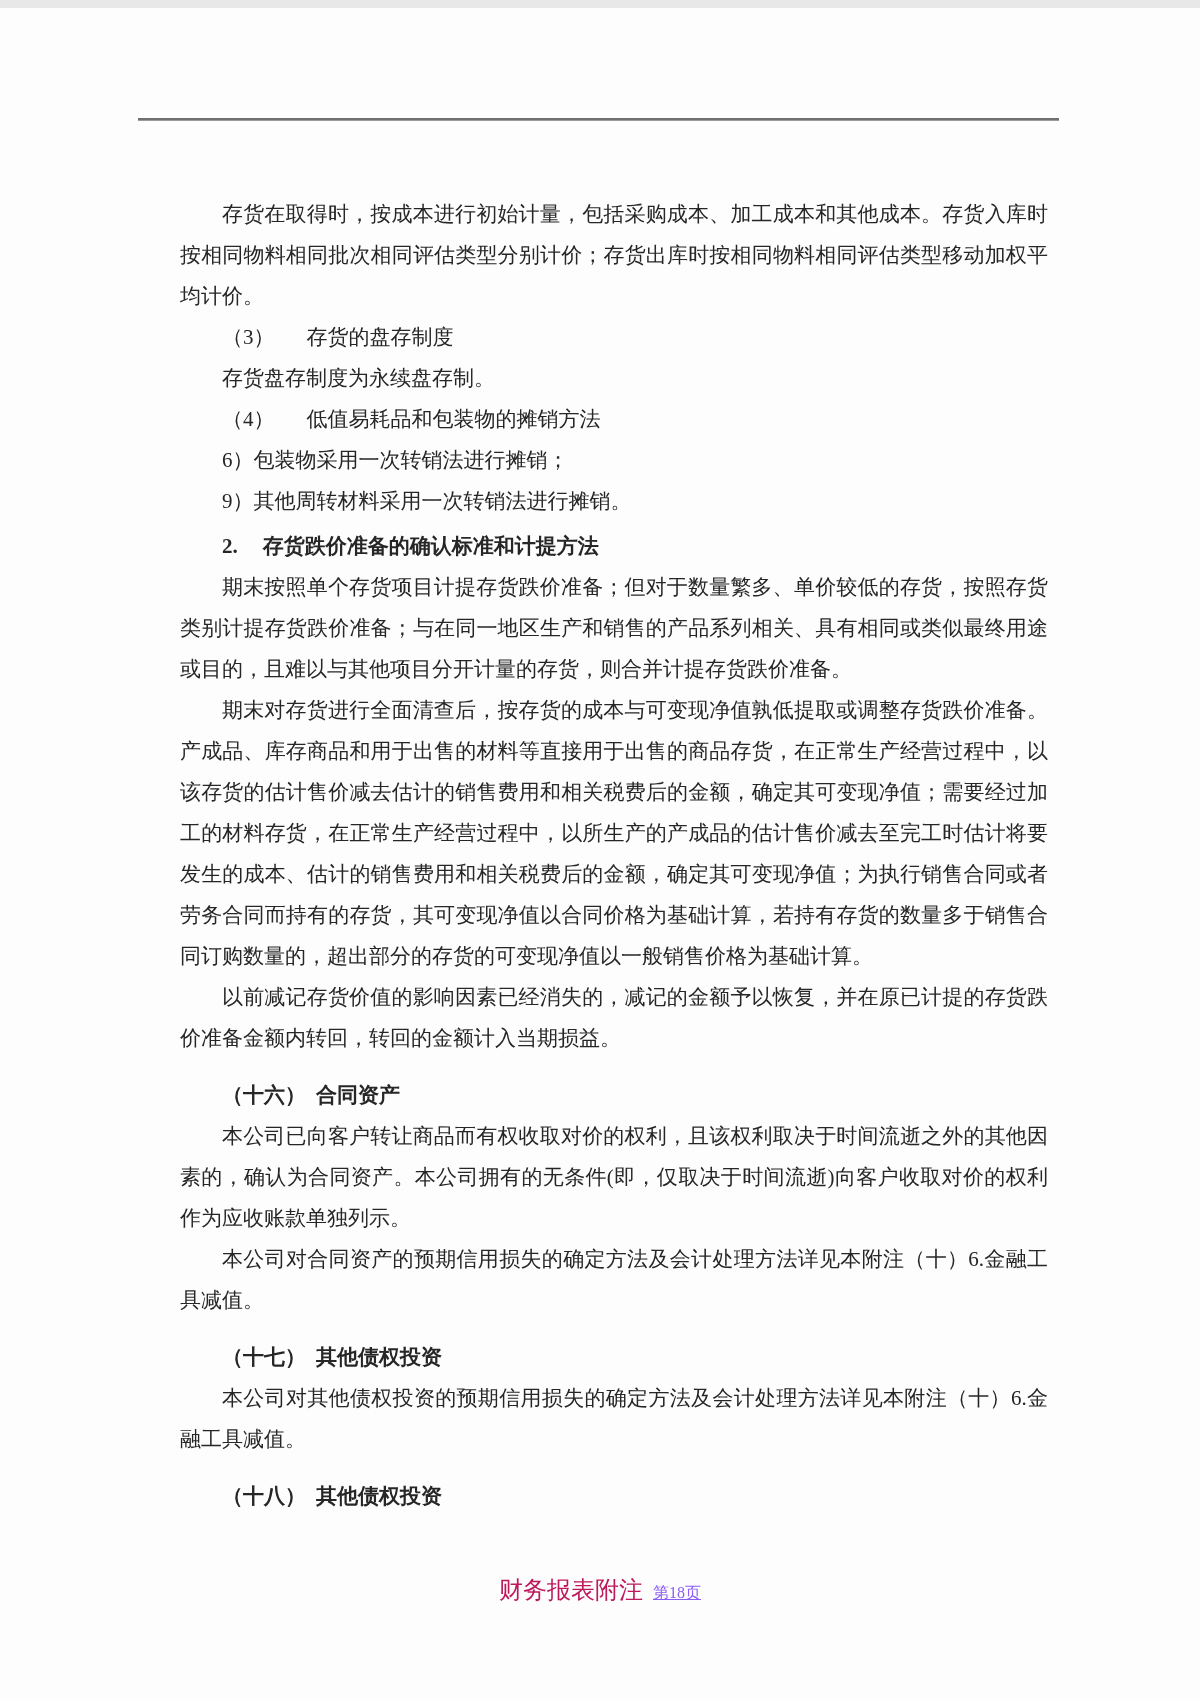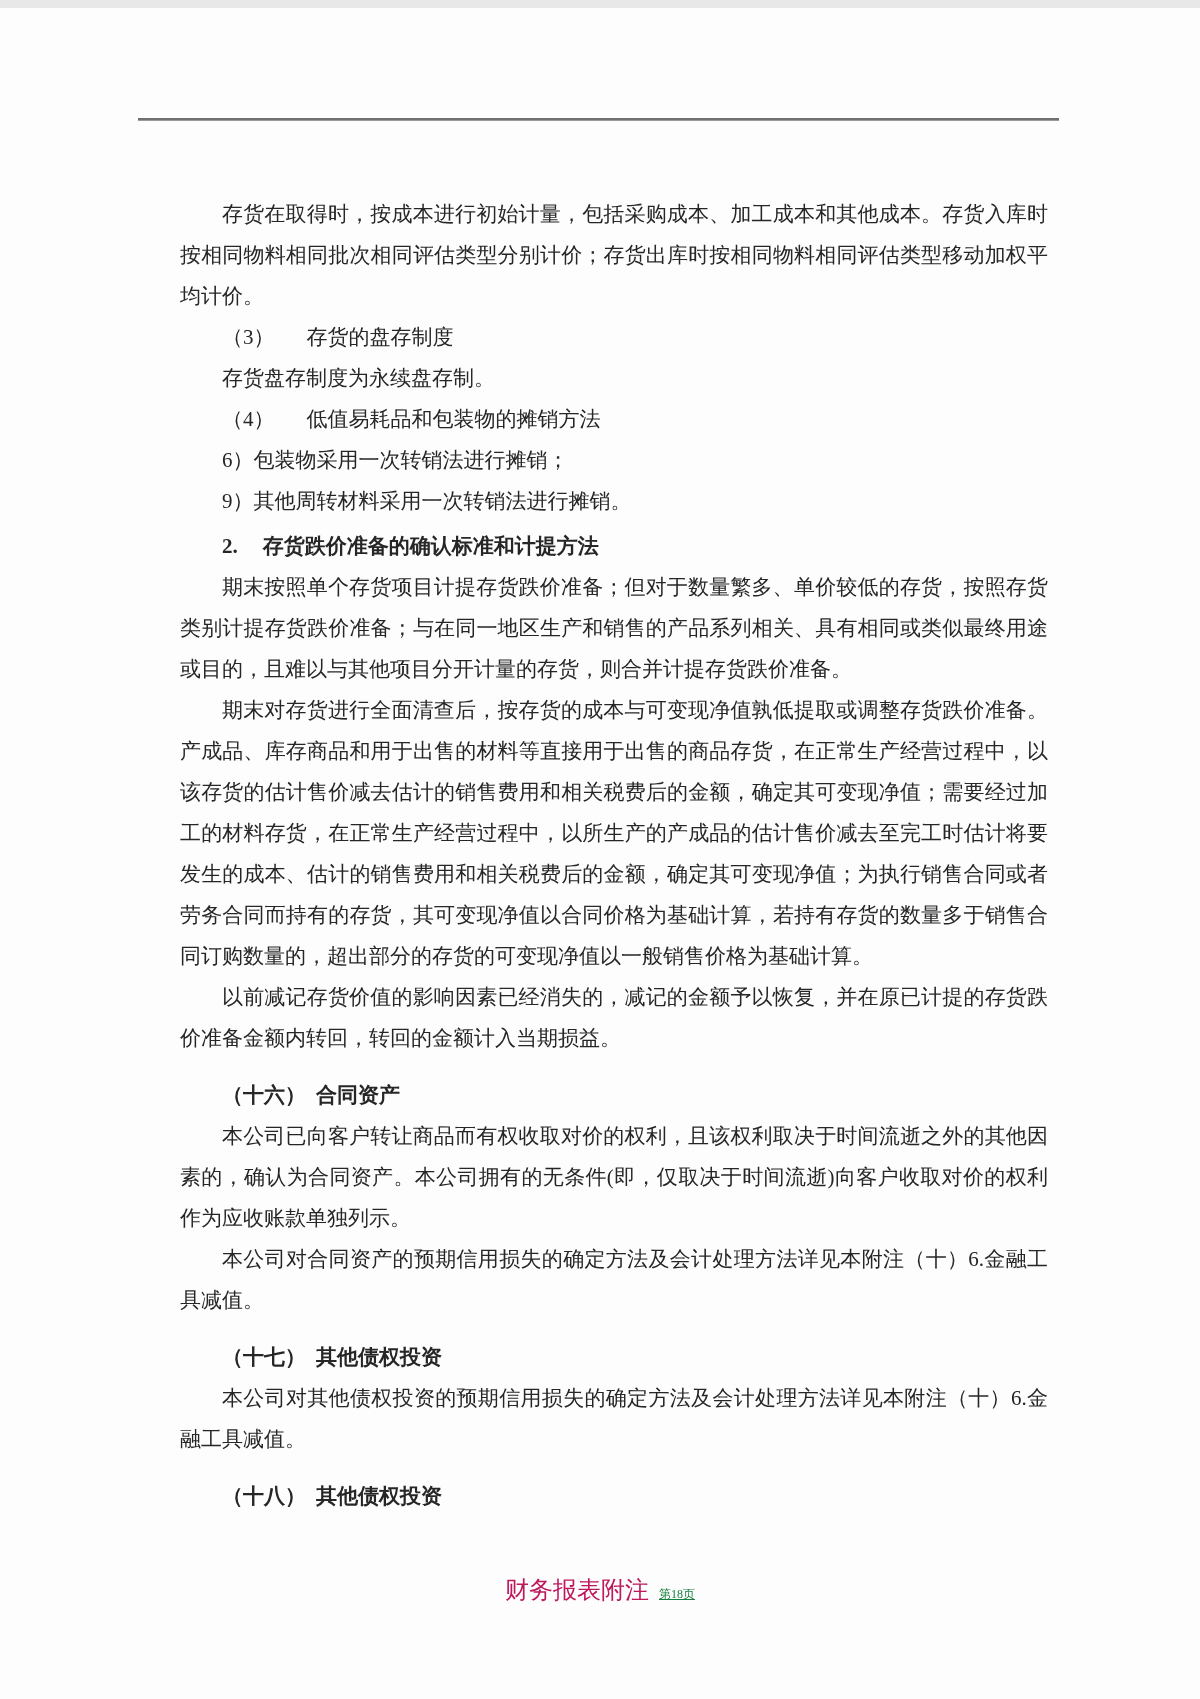--- a/index.html
+++ b/index.html
@@ -68,22 +68,22 @@
     top: 1566px;
     width: 1200px;
     text-align: center;
     white-space: nowrap;
   }
   .footer .footer-title {
     font-size: 24px;
     color: #be185d;
   }
   .footer .footer-page {
-    font-size: 12px;
-    color: #15803d;
+    font-size: 16px;
+    color: #8b5cf6;
     margin-left: 10px;
     text-decoration: underline;
   }
 </style>
 </head>
 <body>
 
 <div class="page">
 
   <div class="header-rule"></div>

